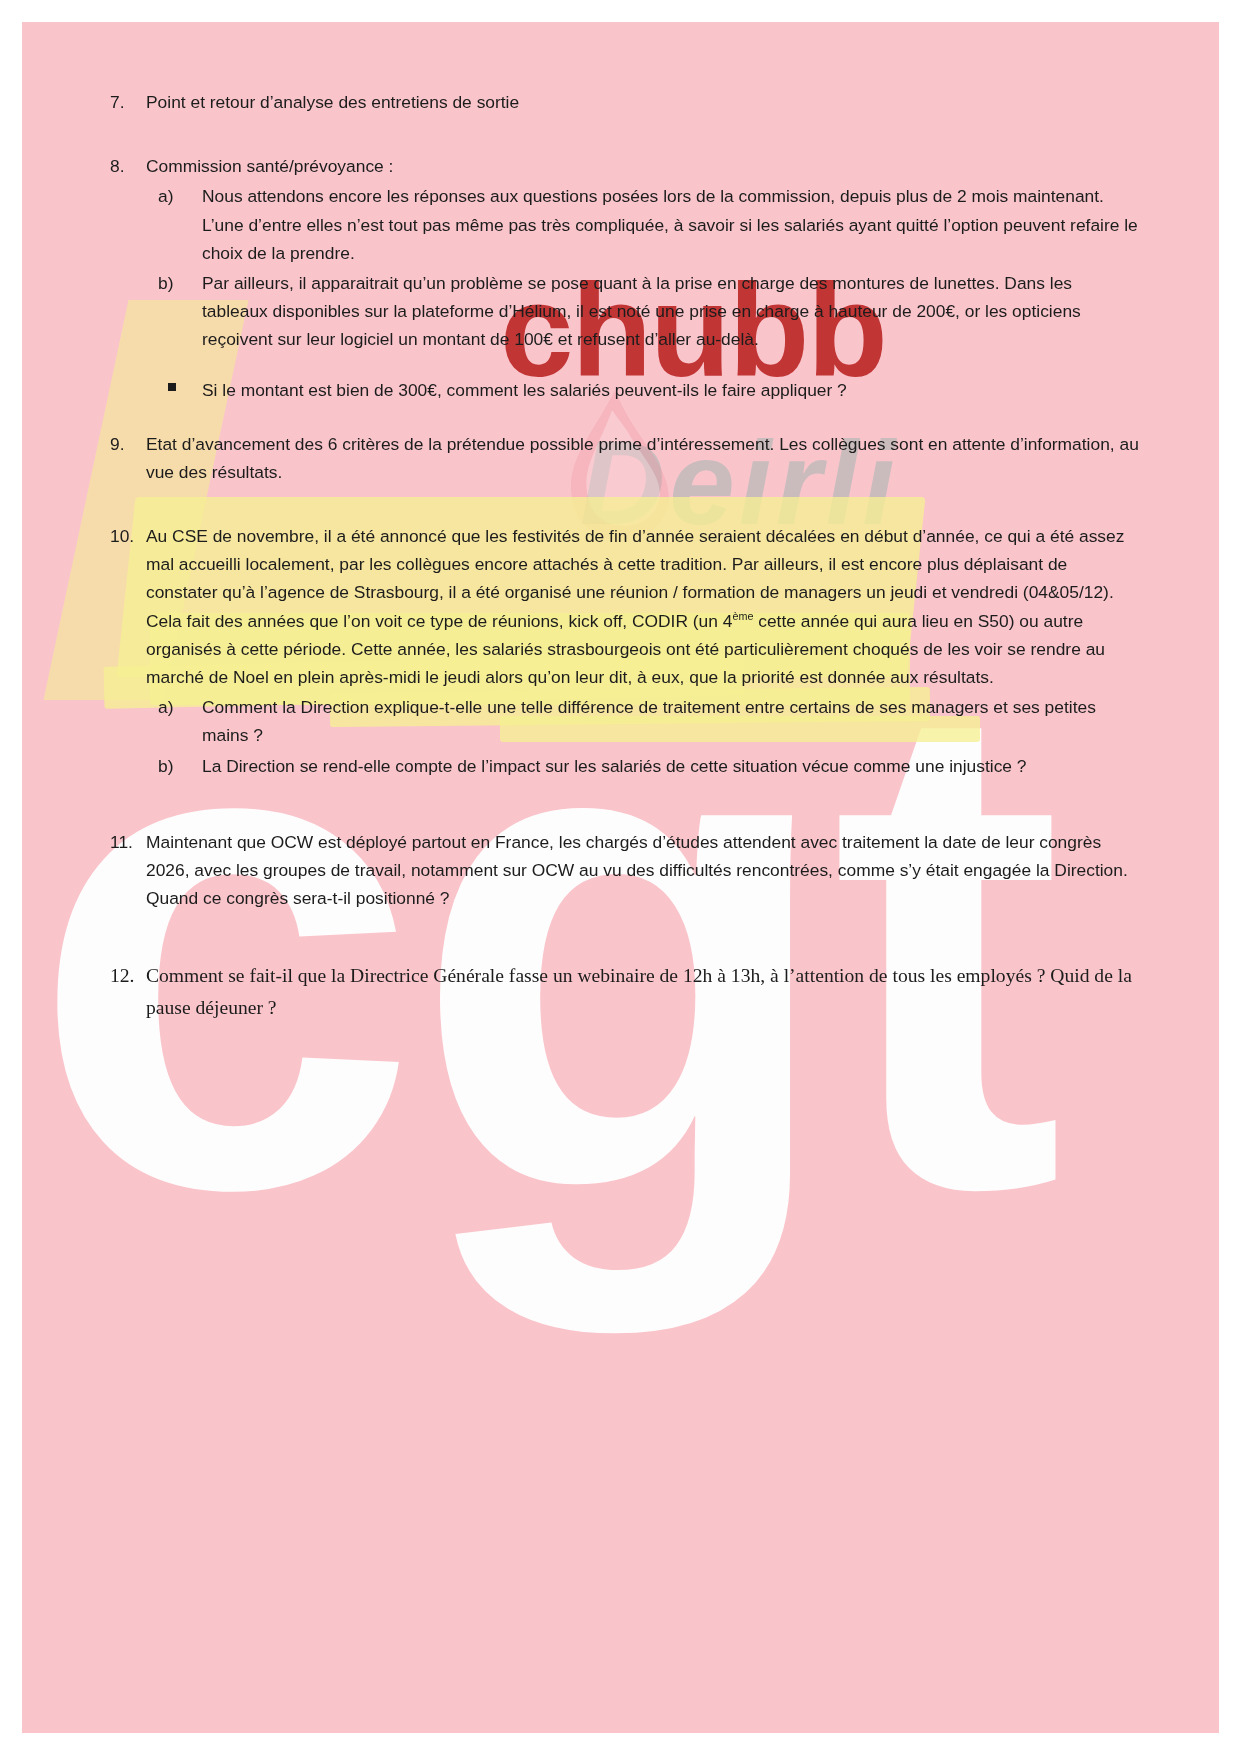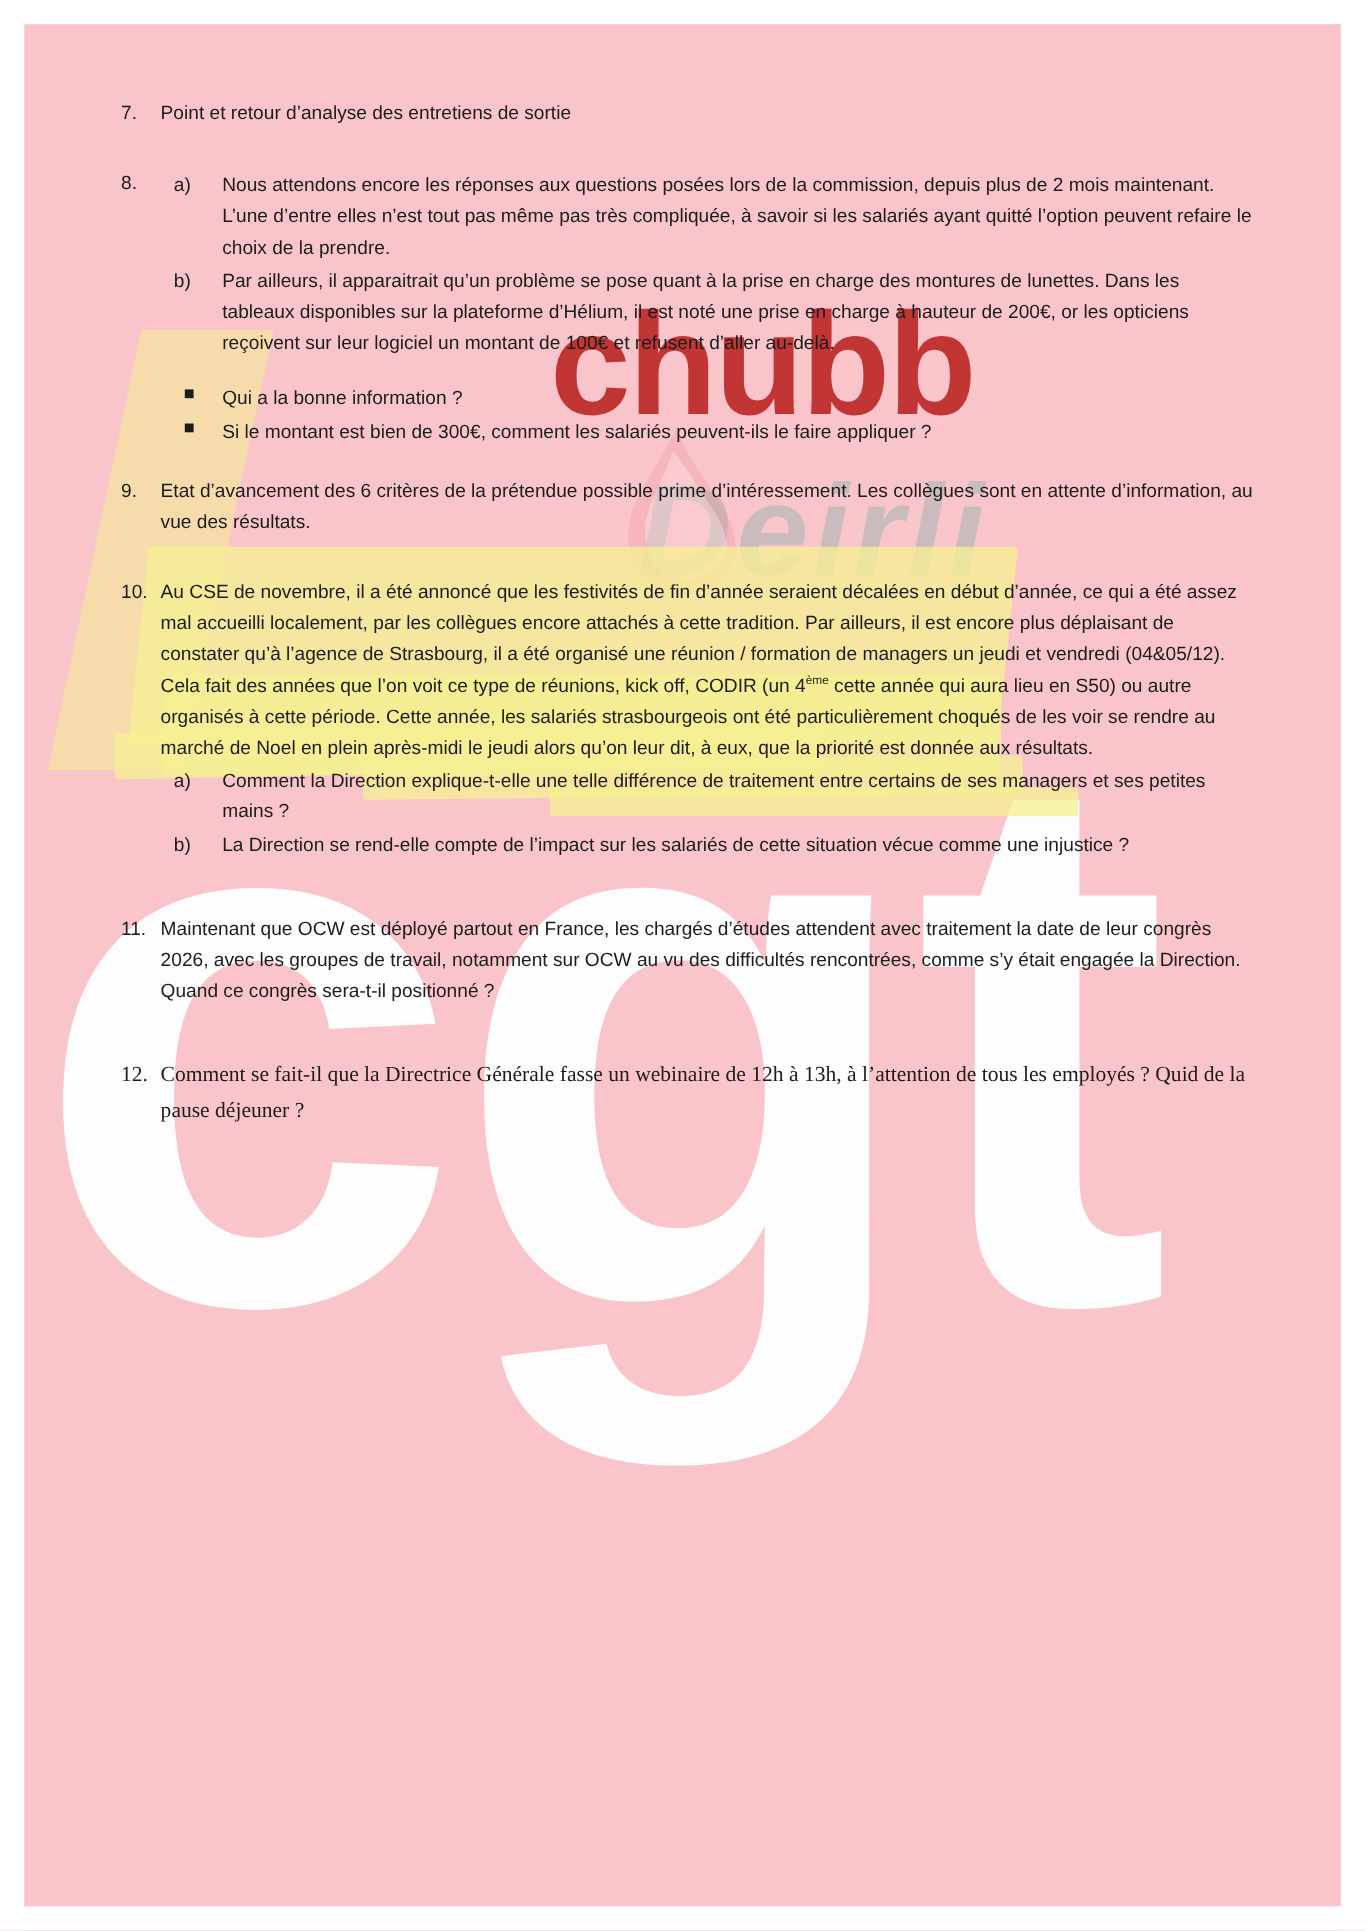--- a/index.html
+++ b/index.html
@@ -229,39 +229,36 @@
     <div class="item">
       <div class="marker">7.</div>
       <div class="body">Point et retour d’analyse des entretiens de sortie</div>
     </div>
 
     <div class="gap-md"></div>
 
     <div class="item">
       <div class="marker">8.</div>
       <div class="body">
+        <div>Commission santé/prévoyance :</div>
 
         <div class="sub">
           <div class="marker">a)</div>
           <div class="body">Nous attendons encore les réponses aux questions posées lors de la commission, depuis plus de 2 mois maintenant. L’une d’entre elles n’est tout pas même pas très compliquée, à savoir si les salariés ayant quitté l’option peuvent refaire le choix de la prendre.</div>
         </div>
 
         <div class="sub">
           <div class="marker">b)</div>
           <div class="body">Par ailleurs, il apparaitrait qu’un problème se pose quant à la prise en charge des montures de lunettes. Dans les tableaux disponibles sur la plateforme d’Hélium, il est noté une prise en charge à hauteur de 200€, or les opticiens reçoivent sur leur logiciel un montant de 100€ et refusent d’aller au-delà.</div>
         </div>
       </div>
     </div>
 
     <div class="sub2">
       <div class="marker"><span class="sq"></span></div>
-      <div class="body">Qui a la bonne information ?</div>
-    </div>
-    <div class="sub2">
-      <div class="marker"><span class="sq"></span></div>
       <div class="body">Si le montant est bien de 300€, comment les salariés peuvent-ils le faire appliquer ?</div>
     </div>
 
     <div class="gap-lg"></div>
 
     <div class="item">
       <div class="marker">9.</div>
       <div class="body">Etat d’avancement des 6 critères de la prétendue possible prime d’intéressement. Les collègues sont en attente d’information, au vue des résultats.</div>
     </div>
 

